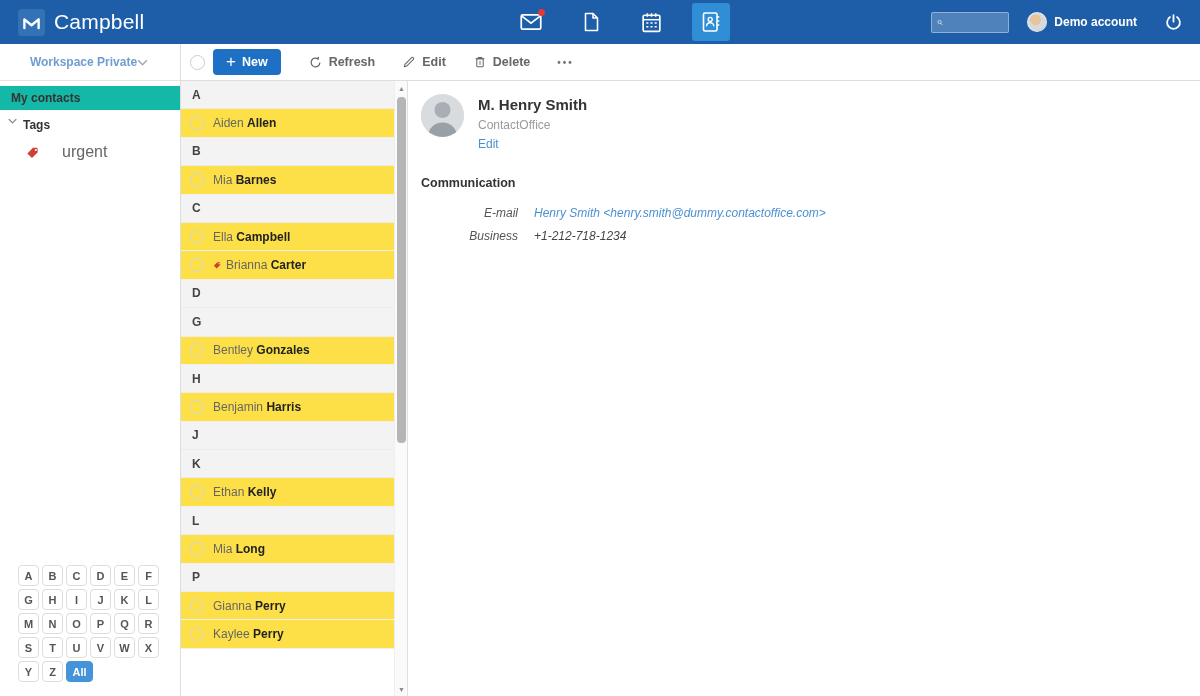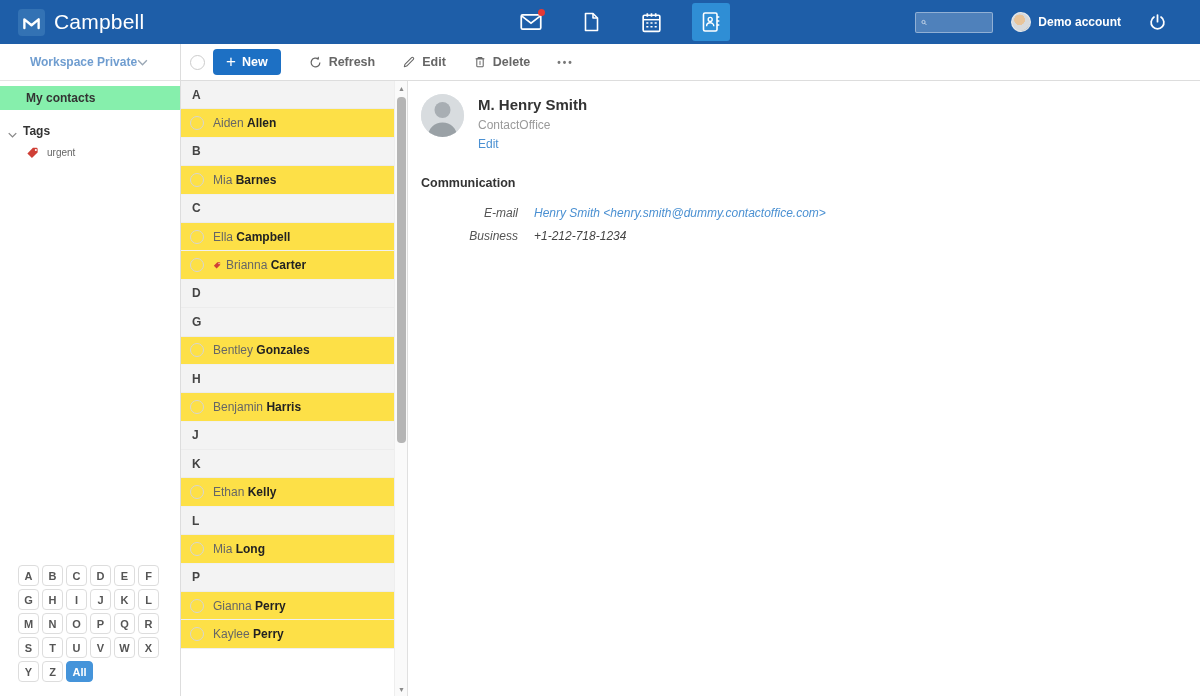--- a/index.html
+++ b/index.html
@@ -9,36 +9,36 @@
 
   
   .topbar { height:44px; background:#1e5ea8; display:flex; align-items:center; flex-shrink:0; position:relative; }
   .brand { display:flex; align-items:center; gap:9px; padding-left:18px; width:320px; }
   .brand-tile { width:27px; height:27px; background:#3372b4; border-radius:4px; display:flex; align-items:center; justify-content:center; }
   .brand-name { color:#fff; font-size:21px; font-weight:500; letter-spacing:.2px; }
   .nav-icons { position:absolute; left:512px; top:0; height:44px; display:flex; align-items:center; gap:22px; }
   .nav-btn { width:38px; height:38px; display:flex; align-items:center; justify-content:center; border-radius:3px; position:relative; cursor:pointer; }
   .nav-btn.active { background:#2f8ed5; }
   .red-dot { position:absolute; top:6px; right:5px; width:7px; height:7px; background:#e53935; border-radius:50%; }
-  .topbar-right { position:absolute; right:16px; top:0; height:44px; display:flex; align-items:center; gap:18px; padding-right:16px; }
+  .topbar-right { position:absolute; right:0; top:0; height:44px; display:flex; align-items:center; gap:18px; padding-right:16px; }
   .search-box { width:78px; height:21px; background:rgba(255,255,255,.22); border:1px solid rgba(255,255,255,.38); border-radius:2px; display:flex; align-items:center; padding:0 5px; }
   .search-box input { background:transparent; border:none; outline:none; width:56px; color:#fff; font-size:11px; margin-left:4px; font-family:inherit; }
   .account { display:flex; align-items:center; gap:7px; cursor:pointer; }
   .account-avatar { width:20px; height:20px; border-radius:50%; background:radial-gradient(circle at 42% 38%, #e8c49a 0 34%, #d7dadd 36% 70%, #c3c8cc 72%); border:1px solid rgba(255,255,255,.5); }
   .account-name { color:#fff; font-size:12px; font-weight:bold; }
   .power { cursor:pointer; display:flex; align-items:center; margin-left:8px; }
 
   
   .content { flex:1; display:flex; overflow:hidden; }
   .sidebar { width:181px; flex-shrink:0; border-right:1px solid #ddd; position:relative; background:#fff; }
   .workspace-row { height:37px; border-bottom:1px solid #e4e4e4; display:flex; align-items:center; justify-content:center; padding:0 12px 0 10px; cursor:pointer; }
   .workspace-label { color:#6f9dd0; font-size:12px; font-weight:bold; }
-  .side-selected { margin-top:5px; height:24px; background:#86efac; display:flex; align-items:center; padding-left:26px; font-size:12px; font-weight:bold; color:#333; cursor:pointer; }
-  .tags-row { margin-top:8px; height:20px; display:flex; align-items:flex-end; padding-left:8px; gap:6px; cursor:pointer; font-size:12px; font-weight:bold; color:#333; }
-  .tag-item { margin-top:4px; height:20px; display:flex; align-items:center; padding-left:26px; gap:8px; cursor:pointer; font-size:10px; color:#666; }
+  .side-selected { margin-top:5px; height:24px; background:#14b8a6; display:flex; align-items:center; padding-left:11px; font-size:12px; font-weight:bold; color:#333; cursor:pointer; }
+  .tags-row { margin-top:8px; height:20px; display:flex; align-items:flex-start; padding-left:8px; gap:6px; cursor:pointer; font-size:12px; font-weight:bold; color:#333; }
+  .tag-item { margin-top:4px; height:20px; display:flex; align-items:center; padding-left:26px; gap:23px; cursor:pointer; font-size:16px; color:#666; }
   .alpha-grid { position:absolute; left:18px; bottom:14px; width:146px; display:flex; flex-wrap:wrap; gap:3px; }
   .alpha-btn { width:21px; height:21px; border:1px solid #ddd; border-radius:4px; background:#fff; color:#555; font-size:11px; font-weight:bold; display:flex; align-items:center; justify-content:center; cursor:pointer; font-family:inherit; }
   .alpha-btn.all { width:27px; background:#4594da; border-color:#4594da; color:#fff; }
 
   .main { flex:1; display:flex; flex-direction:column; overflow:hidden; }
   .toolbar { height:37px; border-bottom:1px solid #ddd; display:flex; align-items:center; flex-shrink:0; background:#fff; padding-left:9px; }
   .tb-check { width:15px; height:15px; border:1px solid #ccc; border-radius:50%; margin-right:8px; cursor:pointer; flex-shrink:0; }
   .btn-new { height:26px; background:#1d70c4; border:none; border-radius:4px; color:#fff; font-size:12.5px; font-weight:bold; display:flex; align-items:center; gap:6px; padding:0 13px; cursor:pointer; font-family:inherit; }
   .btn-new .plus { font-size:17px; font-weight:400; line-height:1; margin-top:-2px; }
   .tb-btn { display:flex; align-items:center; gap:6px; color:#666; font-size:12.5px; font-weight:bold; background:none; border:none; cursor:pointer; margin-left:27px; font-family:inherit; }

